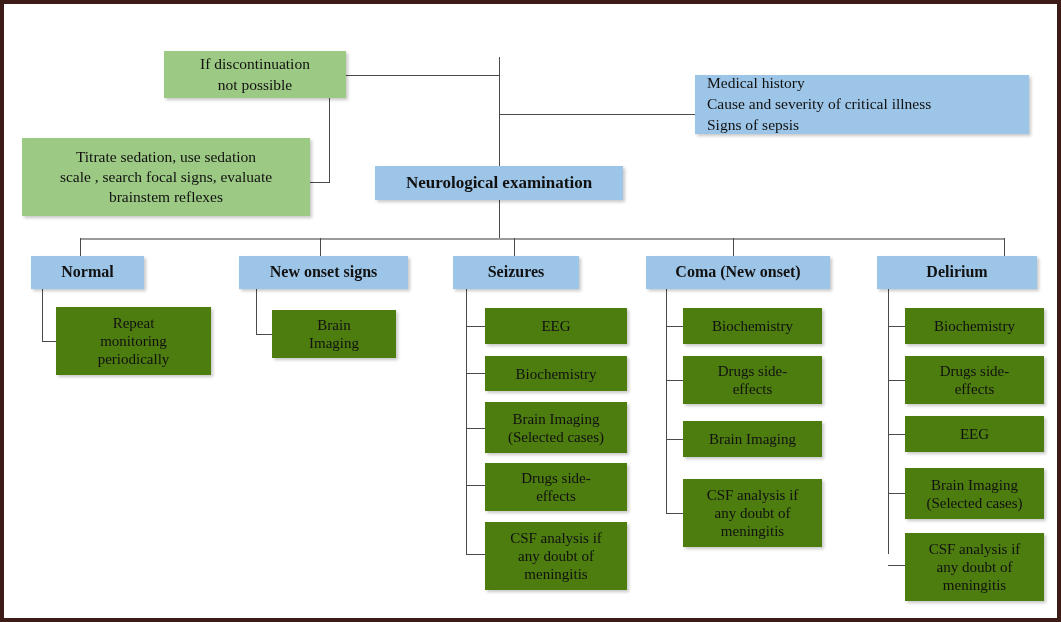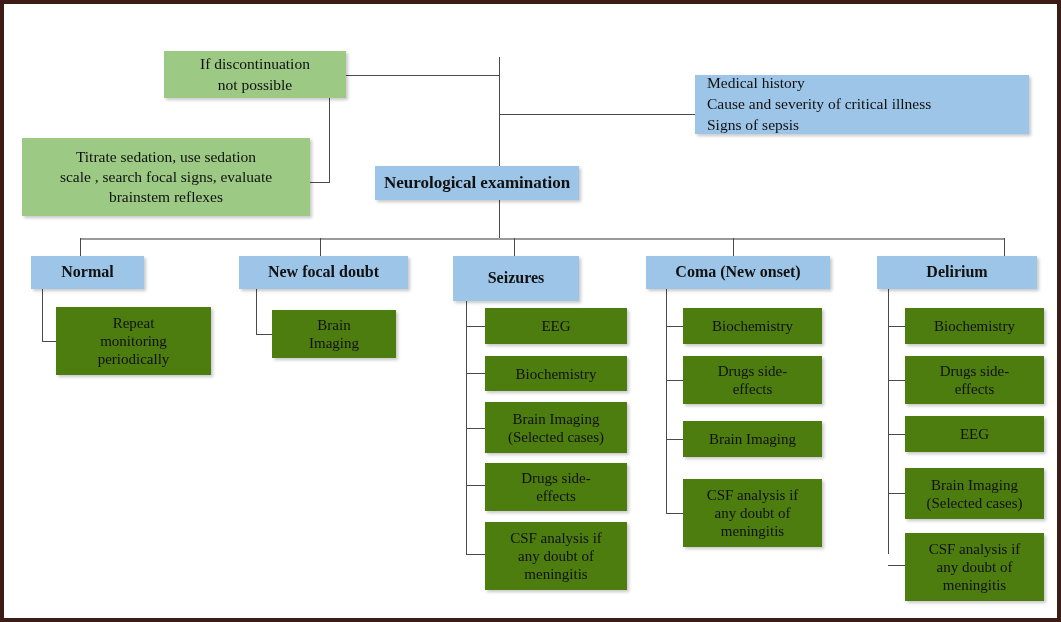--- a/index.html
+++ b/index.html
@@ -131,25 +131,25 @@
 scale , search focal signs, evaluate
 brainstem reflexes</div>
 
     <div class="box green" style="left:160px;top:47px;width:182px;height:47px;">If discontinuation
 not possible</div>
 
     <div class="box info" style="left:691px;top:71px;width:334px;height:59px;">Medical history
 Cause and severity of critical illness
 Signs of sepsis</div>
 
-    <div class="box neuro" style="left:371px;top:162px;width:204px;height:34px;">Neurological examination</div>
+    <div class="box neuro" style="left:371px;top:162px;width:248px;height:34px;">Neurological examination</div>
 
     <div class="box header" style="left:27px;top:252px;width:113px;height:33px;">Normal</div>
-    <div class="box header" style="left:235px;top:252px;width:169px;height:33px;">New focal doubt</div>
-    <div class="box header" style="left:449px;top:252px;width:126px;height:45px;">Seizures</div>
+    <div class="box header" style="left:235px;top:252px;width:169px;height:33px;">New onset signs</div>
+    <div class="box header" style="left:449px;top:252px;width:126px;height:33px;">Seizures</div>
     <div class="box header" style="left:642px;top:252px;width:184px;height:33px;">Coma (New onset)</div>
     <div class="box header" style="left:873px;top:252px;width:160px;height:33px;">Delirium</div>
 
     <div class="box leaf" style="left:52px;top:303px;width:155px;height:68px;">Repeat
 monitoring
 periodically</div>
 
     <div class="box leaf" style="left:268px;top:306px;width:124px;height:48px;">Brain
 Imaging</div>
 

